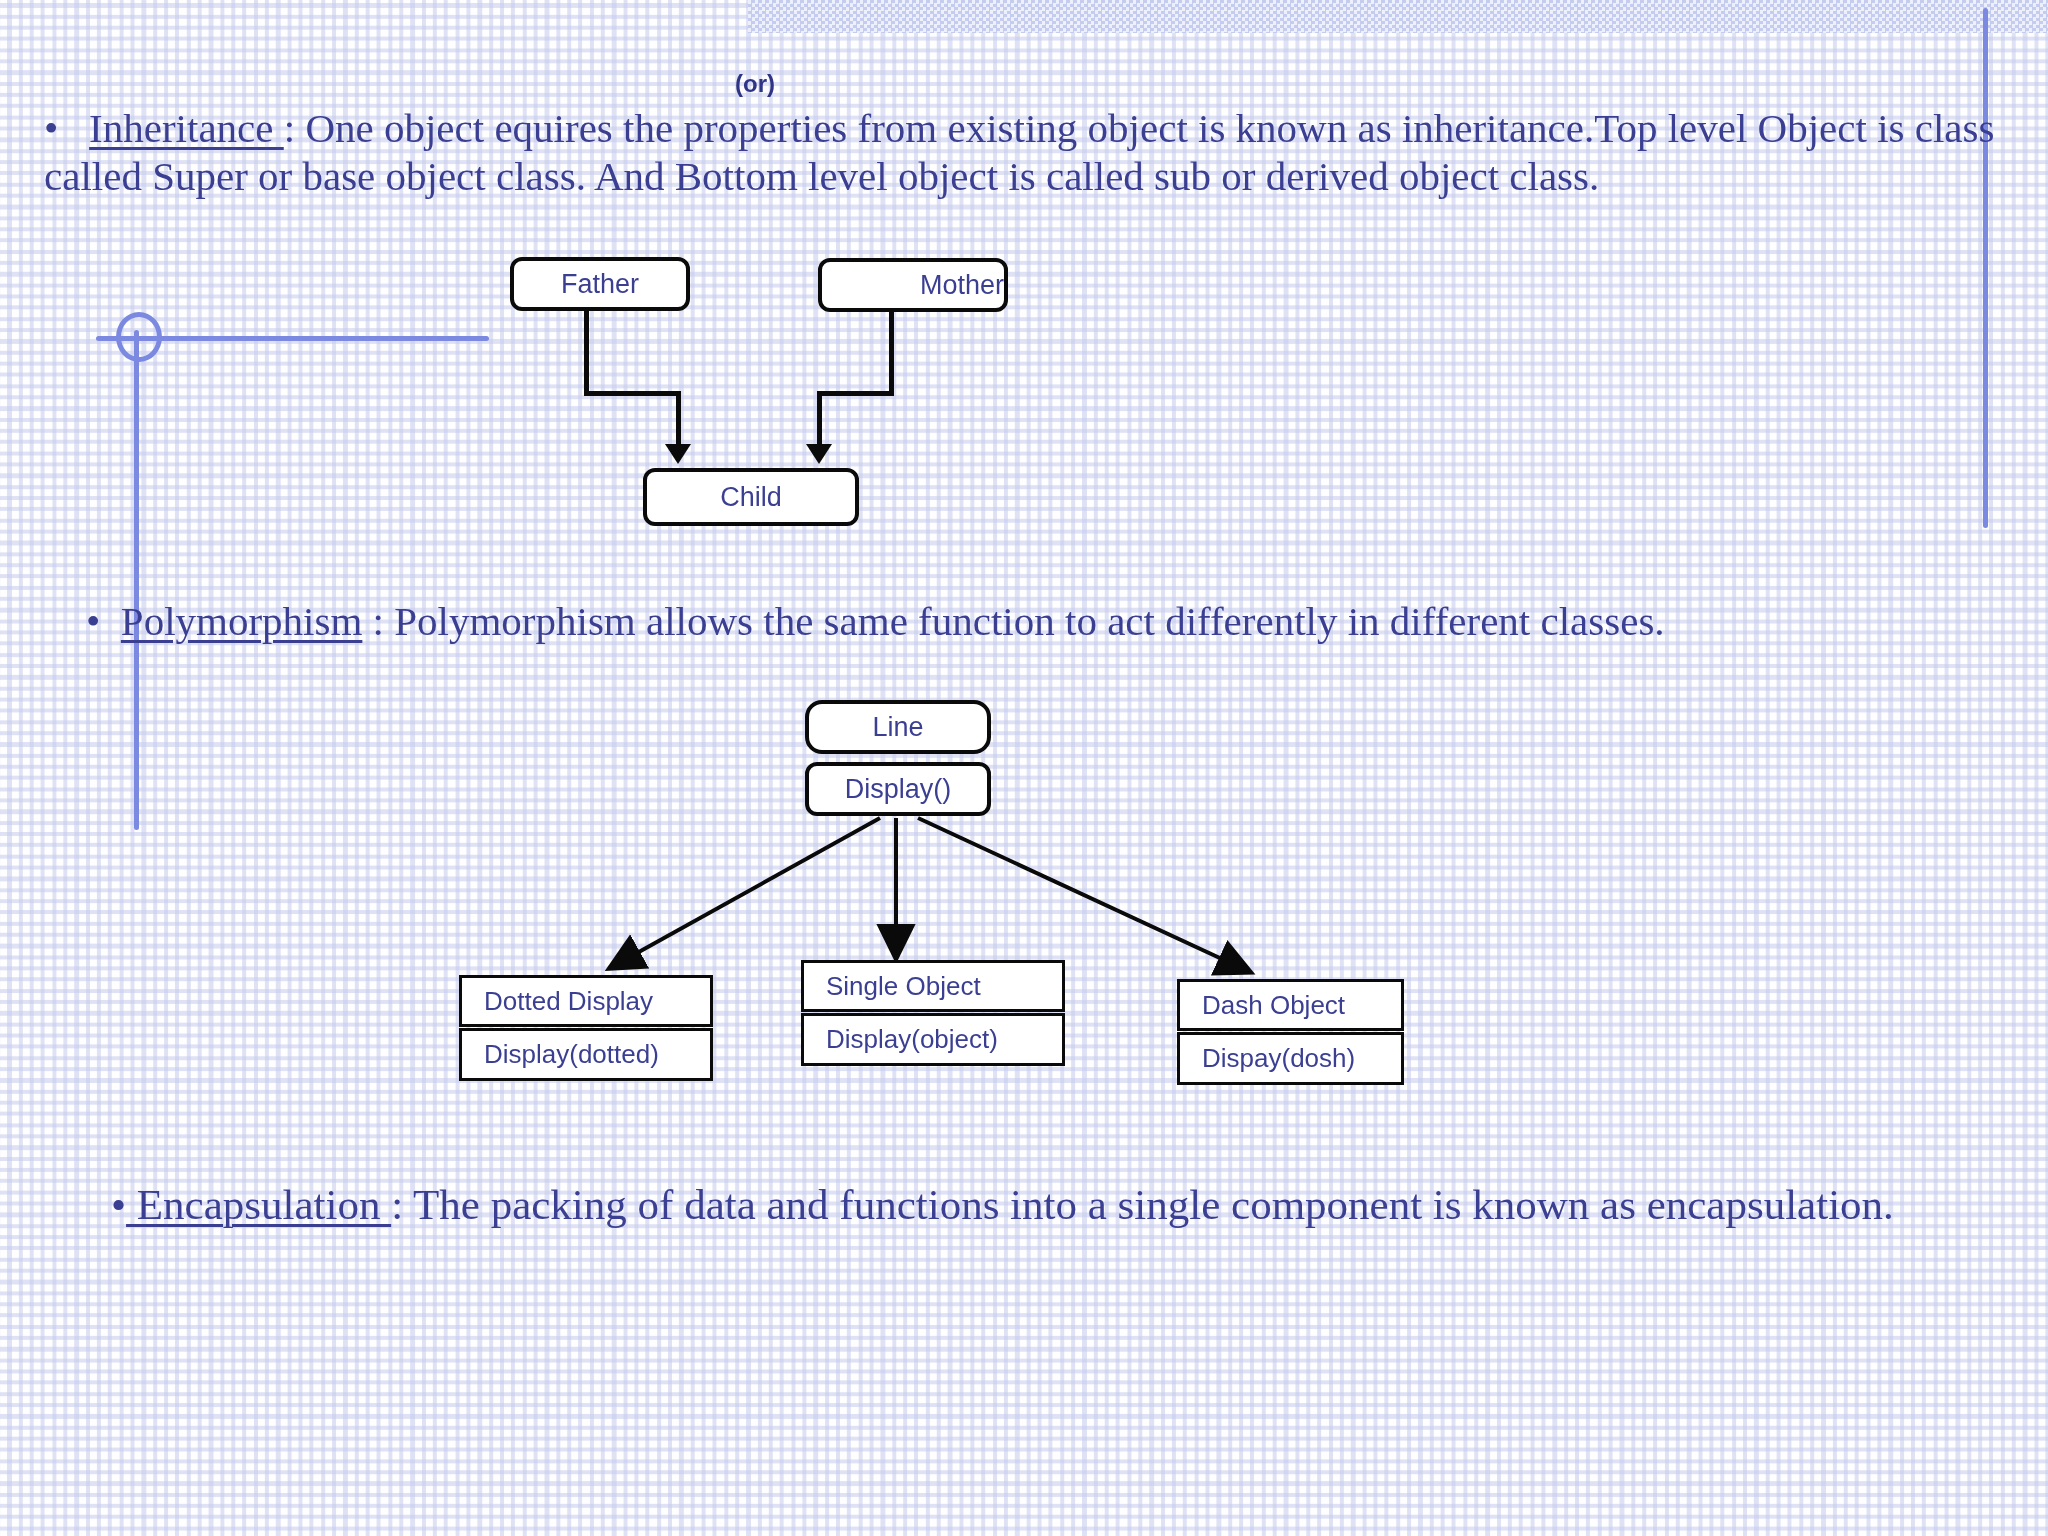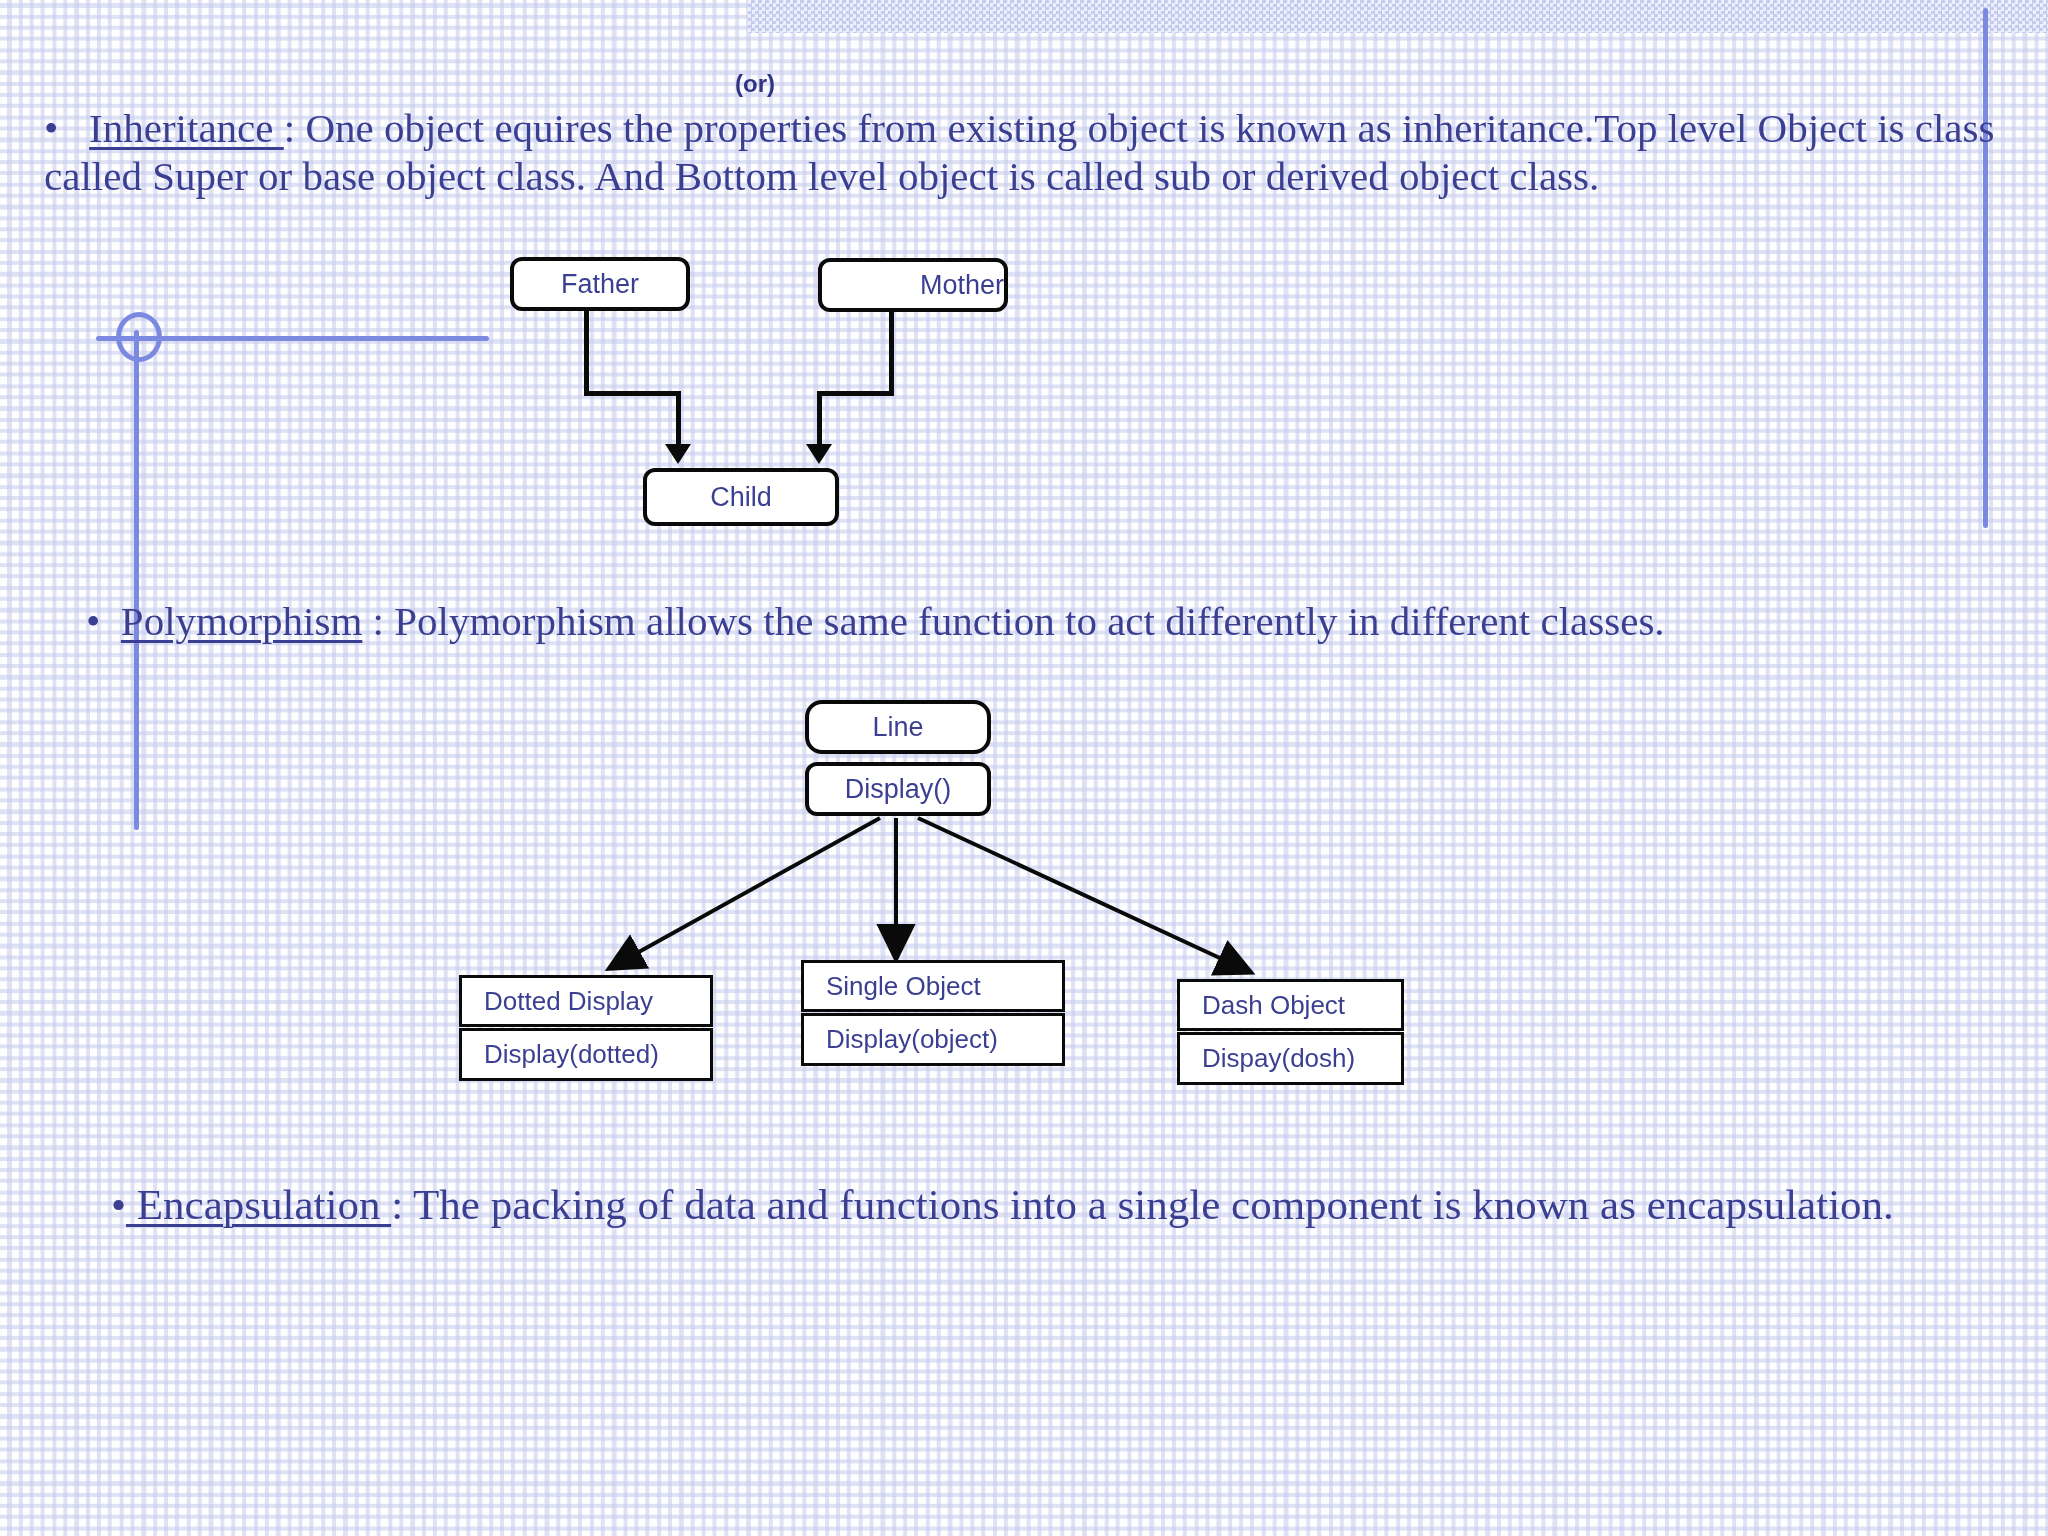--- a/index.html
+++ b/index.html
@@ -195,21 +195,21 @@
     <span>&nbsp;&nbsp;</span><span class="kw">Inheritance </span><span>: </span><span>One object equires the properties from existing object is known as inheritance.Top level Object is class called Super or base object class. And Bottom level object is called sub or derived object class.</span>
   </div>
 
   <div>
     <div class="box rounded" style="left:510px; top:257px; width:180px; height:54px; font-size:27px;">
       <span>Father</span>
     </div>
     <div class="box rounded" style="left:818px; top:258px; width:190px; height:54px; font-size:27px;justify-content:flex-end;">
       <span>Mother</span>
     </div>
-    <div class="box rounded" style="left:643px; top:468px; width:196px; height:58px; font-size:27px;">
+    <div class="box rounded" style="left:643px; top:468px; width:216px; height:58px; font-size:27px;">
       <span>Child</span>
     </div>
 
     <div class="conn" style="left:584px; top:311px; width:5px; height:84px;"></div>
     <div class="conn" style="left:584px; top:391px; width:96px; height:5px;"></div>
     <div class="conn" style="left:676px; top:391px; width:5px; height:56px;"></div>
     <div class="arrow-down" style="left:665px; top:444px;"></div>
 
     <div class="conn" style="left:889px; top:312px; width:5px; height:84px;"></div>
     <div class="conn" style="left:817px; top:391px; width:77px; height:5px;"></div>

